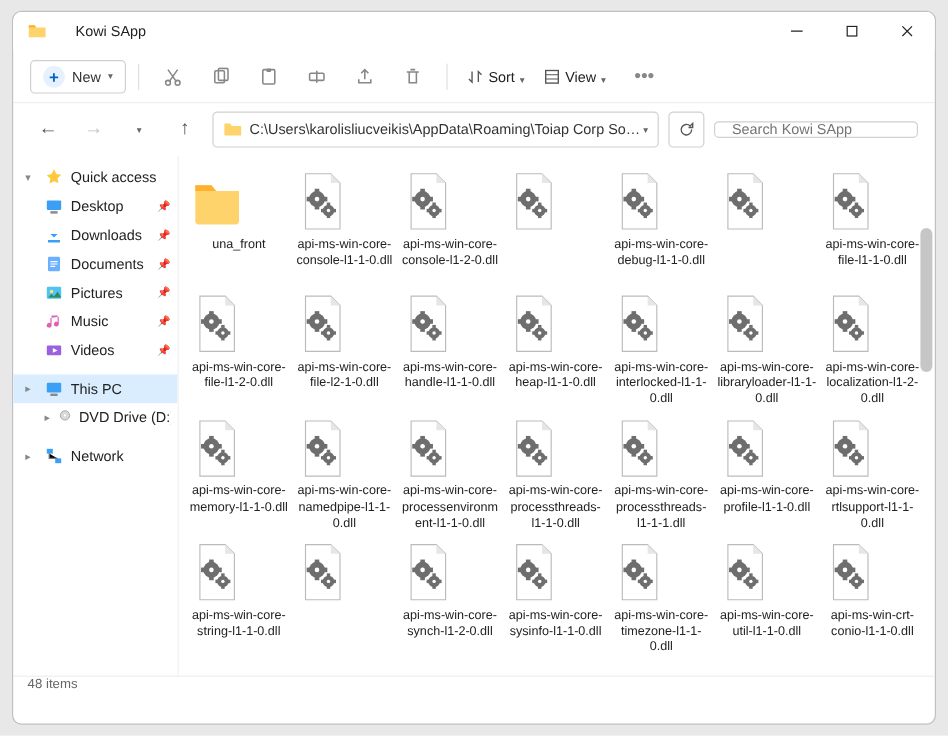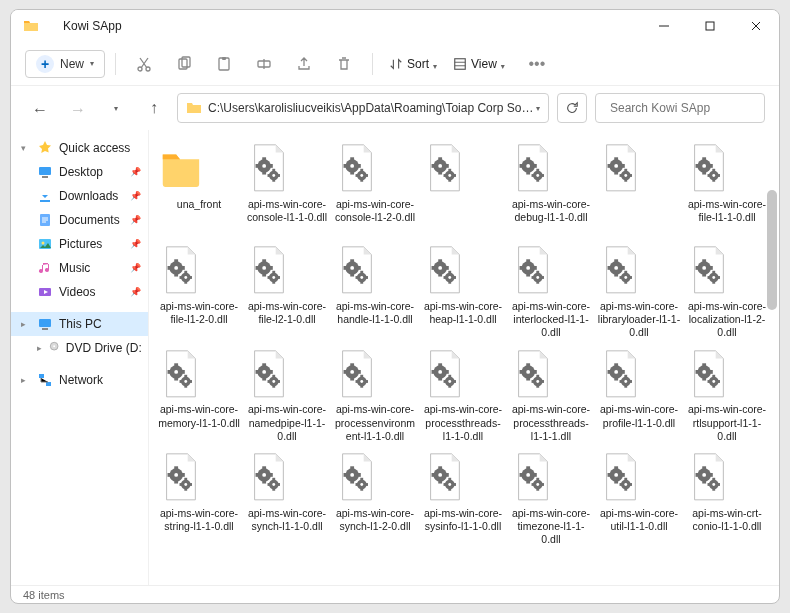--- a/index.html
+++ b/index.html
@@ -17,36 +17,36 @@
 .tbsep{width:1px;height:22px;background:#e0e0e0;margin:0 6px}
 .ticon{width:36px;height:30px;display:flex;align-items:center;justify-content:center;color:#888;border-radius:4px}
 .tlabel{display:flex;align-items:flex-end;gap:4px;font-size:12px;color:#222;padding:0 6px}
 .addr{height:44px;display:flex;align-items:center;padding:0 14px;gap:8px}
 .navarr{width:30px;height:30px;display:flex;align-items:center;justify-content:center;color:#555;border-radius:4px}
 .navarr.dis{color:#c0c0c0}
 .navarr.up{color:#555}
 .crumbs{flex:1;height:30px;border:1px solid #d0d0d0;border-radius:4px;display:flex;align-items:center;padding:0 8px;font-size:12px;color:#333;background:#fff;overflow:hidden;white-space:nowrap}
 .crumbs .fold{width:16px;height:16px;margin-right:6px;flex-shrink:0}
 .refresh{width:30px;height:30px;border:1px solid #d0d0d0;border-radius:4px;display:flex;align-items:center;justify-content:center;color:#555}
-.search{width:170px;height:30px;border:1px solid #d0d0d0;border-radius:4px;display:flex;align-items:center;padding:0 8px;font-size:12px;color:#888;background:#fff;gap:6px}
+.search{width:170px;height:14px;border:1px solid #d0d0d0;border-radius:4px;display:flex;align-items:center;padding:0 8px;font-size:12px;color:#888;background:#fff;gap:6px}
 .search input{border:none;outline:none;flex:1;font-size:12px;color:#333;background:transparent}
 .body{flex:1;display:flex;overflow:hidden}
 .side{width:138px;border-right:1px solid #f0f0f0;padding:6px 0;overflow-y:auto;font-size:12px;color:#222}
 .sitem{display:flex;align-items:center;gap:6px;padding:4px 6px 4px 10px;position:relative}
 .sitem .chev{width:10px;color:#888;font-size:9px}
 .sitem .pin{margin-left:auto;color:#888;font-size:9px}
 .sitem.sel{background:#d9edff}
 .sitem.ind{padding-left:26px}
 .sico{width:16px;height:16px;display:inline-block}
 .content{flex:1;overflow-y:auto;padding:10px 8px 0 8px;position:relative}
 .grid{display:grid;grid-template-columns:repeat(7,1fr);gap:6px 2px}
 .file{display:flex;flex-direction:column;width:84px}
 .fileic{width:46px;height:56px;display:flex;align-items:center;justify-content:center;margin-bottom:2px}
 .fname{font-size:10.5px;color:#222;text-align:center;line-height:1.25;word-break:break-word;min-height:38px}
-.status{height:18px;border-top:1px solid #eee;display:flex;align-items:center;padding:0 12px;font-size:11px;color:#666}
+.status{height:40px;border-top:1px solid #eee;display:flex;align-items:flex-start;padding:0 12px;font-size:11px;color:#666}
 .chevd{font-size:8px;color:#666}
 .scroll{position:absolute;right:2px;top:60px;width:10px;height:120px;background:#c6c6c6;border-radius:5px}
 
 </style>
 </head>
 <body>
 
 <div class="win">
 
   <div class="titlebar">
@@ -848,21 +848,20 @@
                   <rect x="18" y="32" width="4" height="3"></rect>
                   <rect x="11" y="24" width="3" height="4"></rect>
                   <rect x="26" y="24" width="3" height="4"></rect>
                   <rect x="28.5" y="29" width="3" height="2.5"></rect>
                   <rect x="28.5" y="40" width="3" height="2.5"></rect>
                   <rect x="23.5" y="34.5" width="2.5" height="3"></rect>
                   <rect x="34" y="34.5" width="2.5" height="3"></rect>
                 </g>
               </svg>
             </div>
-            <div class="fname">api-ms-win-core-synch-l1-1-0.dll</div>
           </div>
           <div class="file">
             <div class="fileic">
               <svg viewBox="0 0 48 56">
                 <path fill="#fff" stroke="#bbb" d="M10 4h22l8 8v40H10z"></path>
                 <path fill="#e6e6e6" d="M32 4v8h8z"></path>
                 <g fill="#6e6e6e">
                   <circle cx="20" cy="26" r="7"></circle>
                   <circle cx="30" cy="36" r="5"></circle>
                 </g>

